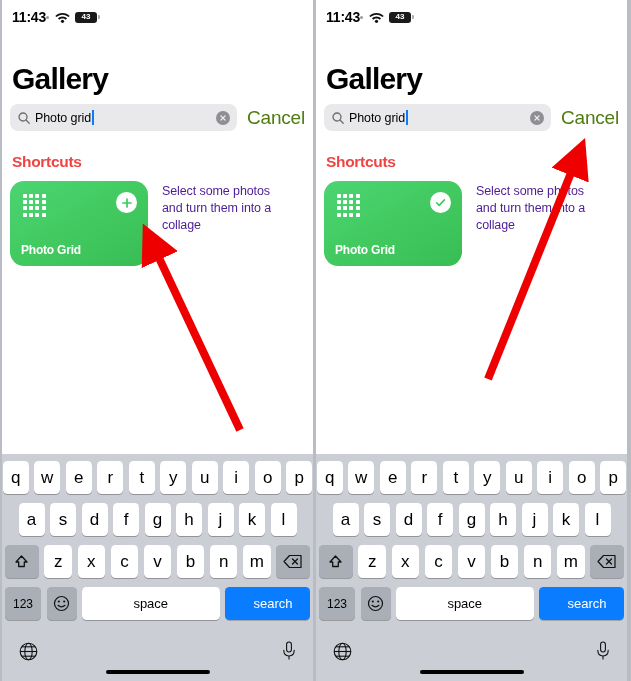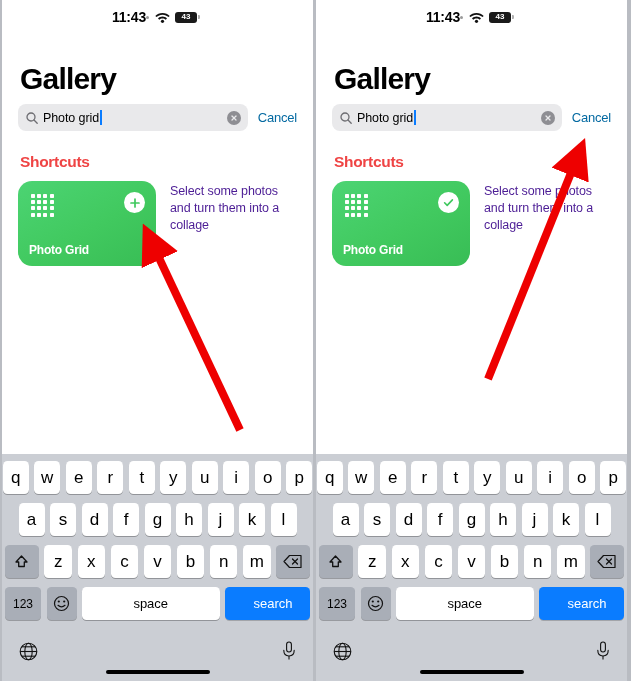--- a/index.html
+++ b/index.html
@@ -32,21 +32,21 @@
     overflow: hidden;
     flex: 0 0 311px;
   }
 
   
   .statusbar {
     height: 34px;
     position: relative;
     display: flex;
     align-items: center;
-    justify-content: center;
+    justify-content: flex-start;
     padding: 0 16px 0 10px;
     box-sizing: border-box;
   }
   .status-time {
     font-size: 14px;
     font-weight: bold;
     color: #000;
     letter-spacing: -0.2px;
   }
   .status-right {
@@ -82,21 +82,21 @@
   }
   .battery-text {
     font-size: 8px;
     font-weight: bold;
     color: #ffffff;
     line-height: 1;
   }
 
   
   .content {
-    padding: 0 16px;
+    padding: 0 8px;
   }
   .page-title {
     font-size: 30px;
     font-weight: bold;
     color: #000;
     letter-spacing: -0.8px;
     margin: 28px 0 8px 2px;
   }
   .searchrow {
     display: flex;
@@ -131,22 +131,22 @@
     margin-left: auto;
     width: 14px;
     height: 14px;
     border-radius: 50%;
     background: #8e8e93;
     display: flex;
     align-items: center;
     justify-content: center;
   }
   .cancel-link {
-    font-size: 13px;
-    color: #0369a1;
+    font-size: 19px;
+    color: #4d7c0f;
     letter-spacing: -0.2px;
     white-space: nowrap;
   }
   .section-title {
     font-size: 15.5px;
     font-weight: bold;
     color: #ef4444;
     margin: 22px 0 10px 2px;
     letter-spacing: -0.3px;
   }

